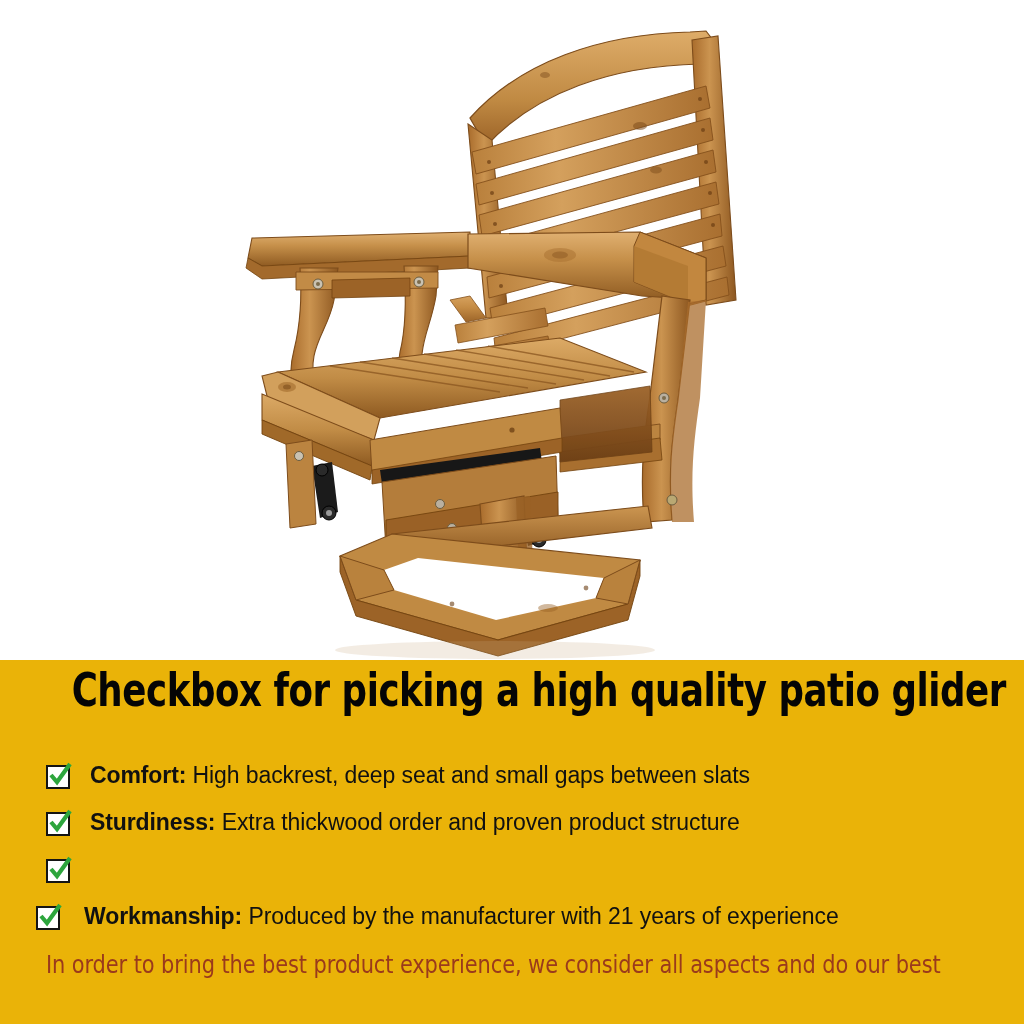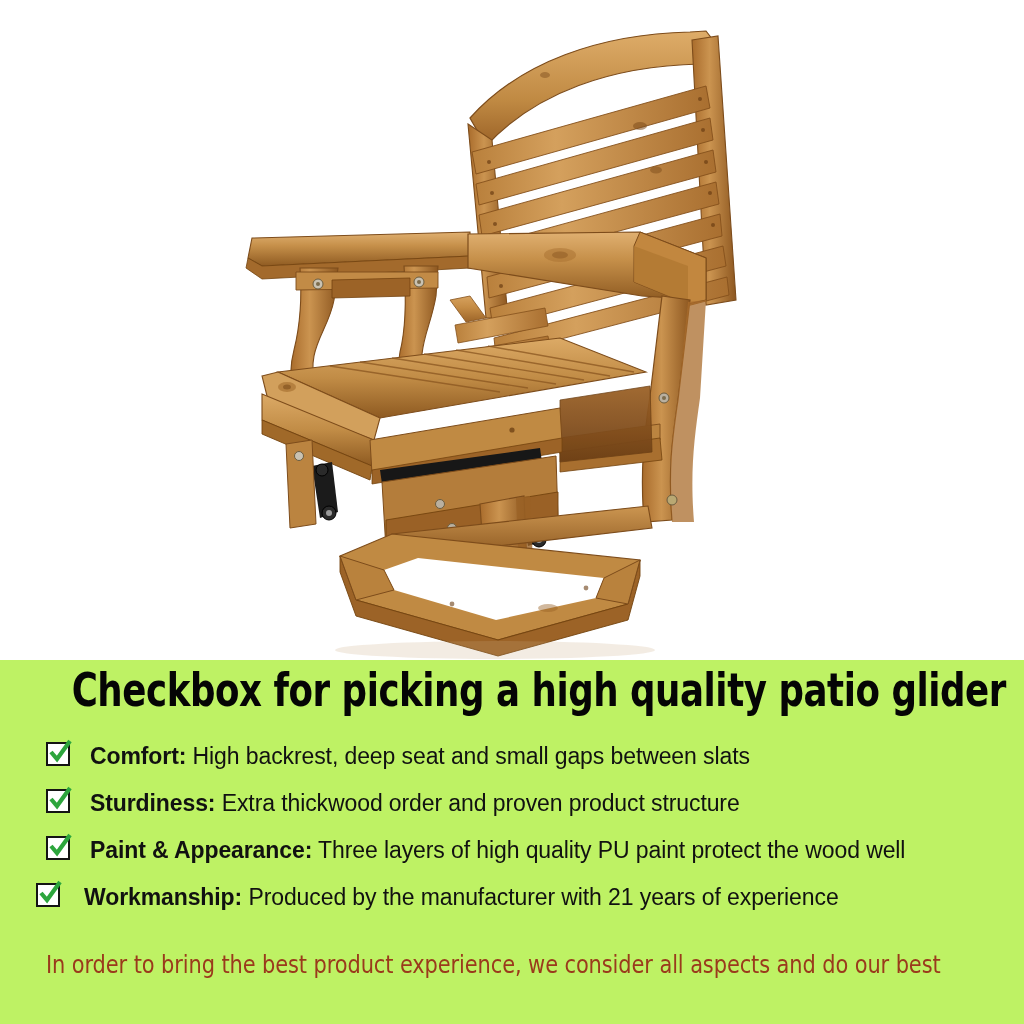--- a/index.html
+++ b/index.html
@@ -1,17 +1,17 @@
 <!DOCTYPE html>
 <html><head>
 <meta charset="utf-8">
 <style>
   html,body{margin:0;padding:0;background:#ffffff;}
   body{width:1024px;height:1024px;overflow:hidden;font-family:"Liberation Sans",sans-serif;}
-  #page{position:relative;width:1024px;height:1024px;background:#bef264;}
+  #page{position:relative;width:1024px;height:1024px;background:#eab308;}
 
   
   #product-photo{position:absolute;left:0;top:0;width:1024px;height:660px;background:#fff;}
   #chair-svg{position:absolute;left:0;top:0;width:1024px;height:660px;}
 
   
   #headline{
     position:absolute;left:0;top:664px;width:1024px;
     text-align:center;
     font-family:"Liberation Sans Narrow","DejaVu Sans Condensed","Liberation Sans",sans-serif;
@@ -21,21 +21,21 @@
     letter-spacing:-0.5px;
     color:#050505;
     transform:scaleX(0.86);
     transform-origin:center top;
     white-space:nowrap;
   }
 
   
   #checklist{position:absolute;left:0;top:742px;width:1024px;}
   .check-row{
-    display:flex;align-items:flex-start;
+    display:flex;align-items:flex-end;
     height:47px;
     padding-left:46px;
   }
   .check-row.indent{padding-left:36px;}
   .cbox{
     position:relative;
     width:24px;height:24px;
     flex:0 0 24px;
     border:2px solid #141414;
     box-sizing:border-box;
@@ -291,21 +291,20 @@
       </span>
       <span class="row-text"><span class="lead">Sturdiness:</span><span> Extra thickwood order and proven product structure</span></span>
     </div>
 
     <div class="check-row">
       <span class="cbox">
         <svg viewBox="0 0 30 30">
             <path d="M6 15 L12 22 L25 4" fill="none" stroke="#2da53d" stroke-width="4.2" stroke-linecap="butt" stroke-linejoin="miter"></path>
           </svg>
       </span>
-      <span class="row-text"><span class="lead">Paint &amp; Appearance:</span><span> Three layers of high quality PU paint protect the wood well</span></span>
     </div>
 
     <div class="check-row indent">
       <span class="cbox">
         <svg viewBox="0 0 30 30">
             <path d="M6 15 L12 22 L25 4" fill="none" stroke="#2da53d" stroke-width="4.2" stroke-linecap="butt" stroke-linejoin="miter"></path>
           </svg>
       </span>
       <span class="row-text"><span class="lead">Workmanship:</span><span> Produced by the manufacturer with 21 years of experience</span></span>
     </div>

